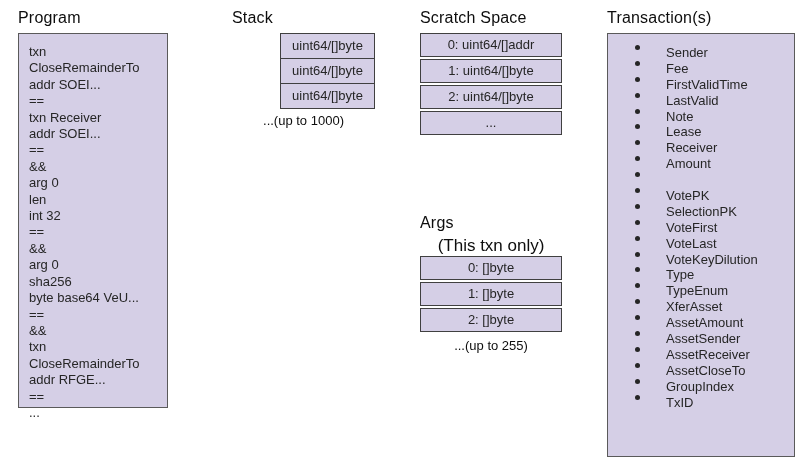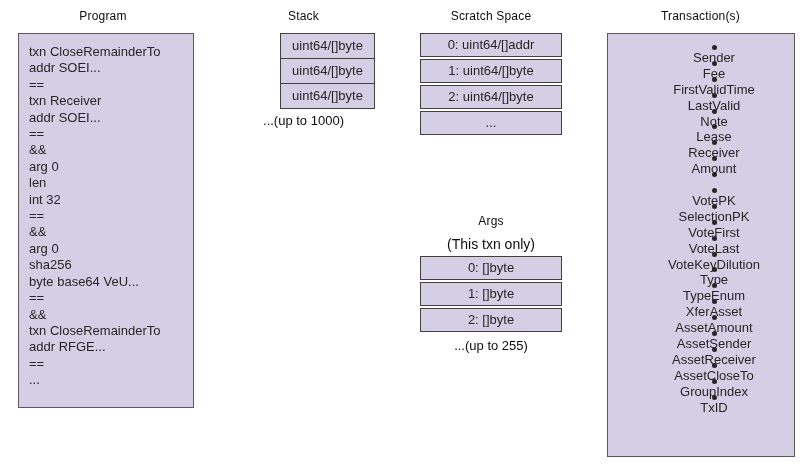--- a/index.html
+++ b/index.html
@@ -9,56 +9,56 @@
     --text:#262626;
     --title-text:#0d0d0d;
   }
   *{box-sizing:border-box;margin:0;padding:0;}
   html,body{background:#ffffff;}
   body{font-family:"Liberation Sans","DejaVu Sans",sans-serif;}
   .canvas{
     position:relative;width:808px;height:472px;background:#ffffff;overflow:hidden;
   }
   .col-title{
-    position:absolute;text-align:center;font-size:12px;color:var(--title-text);
+    position:absolute;font-size:16px;color:var(--title-text);
     letter-spacing:0.2px;white-space:nowrap;
   }
   .sub-title{
-    position:absolute;text-align:center;font-size:14px;color:var(--title-text);
+    position:absolute;text-align:center;font-size:17px;color:var(--title-text);
     white-space:nowrap;
   }
   .bigbox{
     position:absolute;background:var(--box-fill);border:1px solid var(--box-border);
   }
   .program-lines{padding:10px 10px 0 10px;font-size:13px;line-height:16.4px;color:var(--text);}
   .cellgroup{position:absolute;}
   .cell{
     width:100%;height:26px;background:var(--box-fill);border:1px solid var(--cell-border);
     font-size:13px;color:var(--text);text-align:center;line-height:24px;white-space:nowrap;
   }
   .cellgroup.collapsed .cell + .cell{margin-top:-1px;}
   .cellgroup.gapped .cell{height:24px;margin-bottom:2px;line-height:22px;}
   .caption{
     position:absolute;text-align:center;font-size:13px;color:var(--title-text);white-space:nowrap;
   }
   .txn-list{padding-top:11px;}
-  .txn-item{display:flex;align-items:center;height:15.9px;flex-direction:column;}
+  .txn-item{display:flex;align-items:flex-start;height:15.9px;}
   .bullet{
     width:5px;height:5px;border-radius:50%;background:var(--text);
     margin-left:27px;flex:0 0 auto;
   }
   .txn-label{margin-left:26px;font-size:13px;color:var(--text);white-space:nowrap;}
 </style>
 </head>
 <body>
 
 <div class="canvas">
 
   <div class="col-title" style="left:18px;top:9px;width:170px;">Program</div>
-  <div class="bigbox" style="left:18px;top:33px;width:176px;height:375px;">
+  <div class="bigbox" style="left:18px;top:33px;width:150px;height:375px;">
     <div class="program-lines">
       <div>txn CloseRemainderTo</div>
       <div>addr SOEI...</div>
       <div>==</div>
       <div>txn Receiver</div>
       <div>addr SOEI...</div>
       <div>==</div>
       <div>&amp;&amp;</div>
       <div>arg 0</div>
       <div>len</div>

